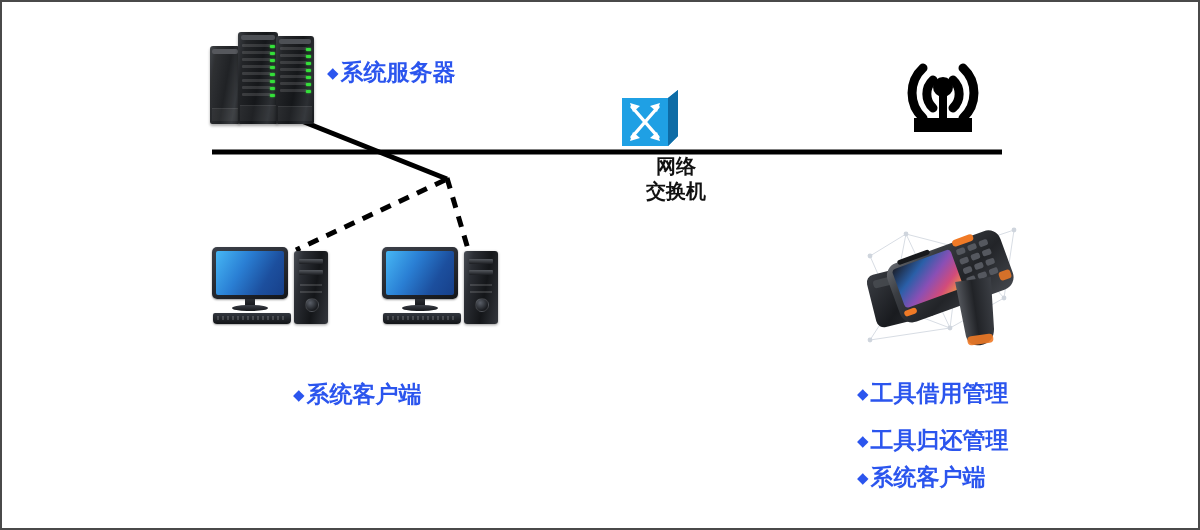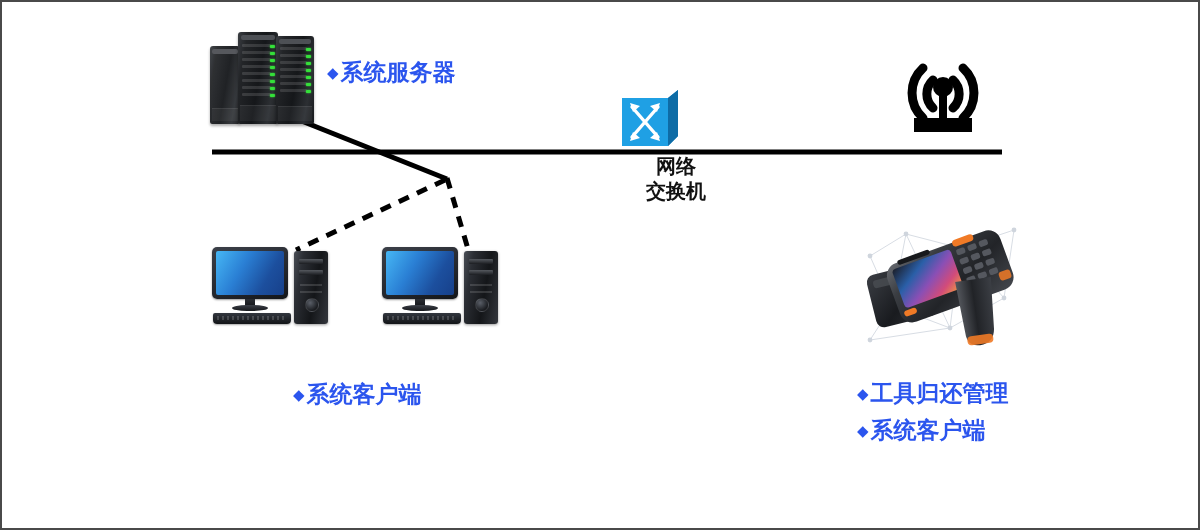--- a/index.html
+++ b/index.html
@@ -376,20 +376,23 @@
 
       <g transform="rotate(-8 108 96)">
         <path d="M96 60 L132 60 L128 112 Q126 126 112 126 Q99 126 99 112 Z" fill="url(#pdaGrip)"></path>
         <rect x="100" y="116" width="26" height="9" rx="4" fill="#f07a26" opacity=".9"></rect>
       </g>
     </svg>
   </div>
 
   <div class="abs" style="left:855px; top:370px;">
     <div class="blue-label" style="margin-top:6px;">
+      <span class="bullet">◆</span><span>工具借用管理</span>
+    </div>
+    <div class="blue-label" style="margin-top:16px;">
       <span class="bullet">◆</span><span>工具归还管理</span>
     </div>
     <div class="blue-label" style="margin-top:6px;">
       <span class="bullet">◆</span><span>系统客户端</span>
     </div>
   </div>
 
 </div>
 
 </body></html>

